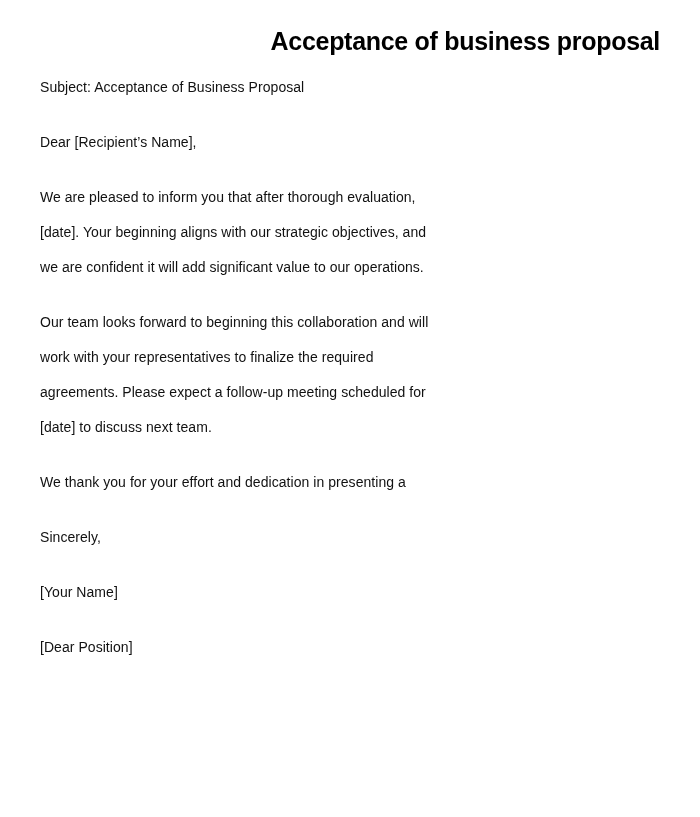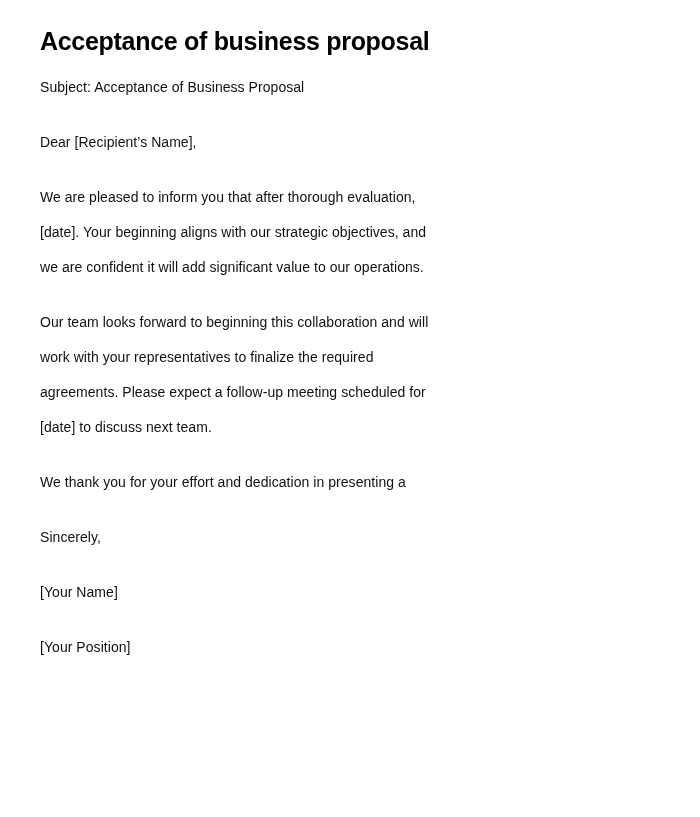--- a/index.html
+++ b/index.html
@@ -20,20 +20,21 @@
       box-sizing: border-box;
       width: 700px;
     }
     .title {
       font-size: 25px;
       font-weight: bold;
       line-height: 30px;
       margin: 0 0 14px 0;
       letter-spacing: -0.3px;
       color: #000000;
+      text-align: right;
     }
     .para {
       font-size: 14px;
       line-height: 35px;
       margin: 0 0 20px 0;
       color: #111111;
       letter-spacing: 0.05px;
     }
     .line {
       display: block;
@@ -65,14 +66,14 @@
   </p>
 
   <p class="para">
     <span class="line">We thank you for your effort and dedication in presenting a</span>
   </p>
 
   <p class="para">Sincerely,</p>
 
   <p class="para">[Your Name]</p>
 
-  <p class="para">[Your Position]</p>
+  <p class="para">[Dear Position]</p>
 </div>
 
 </body></html>

